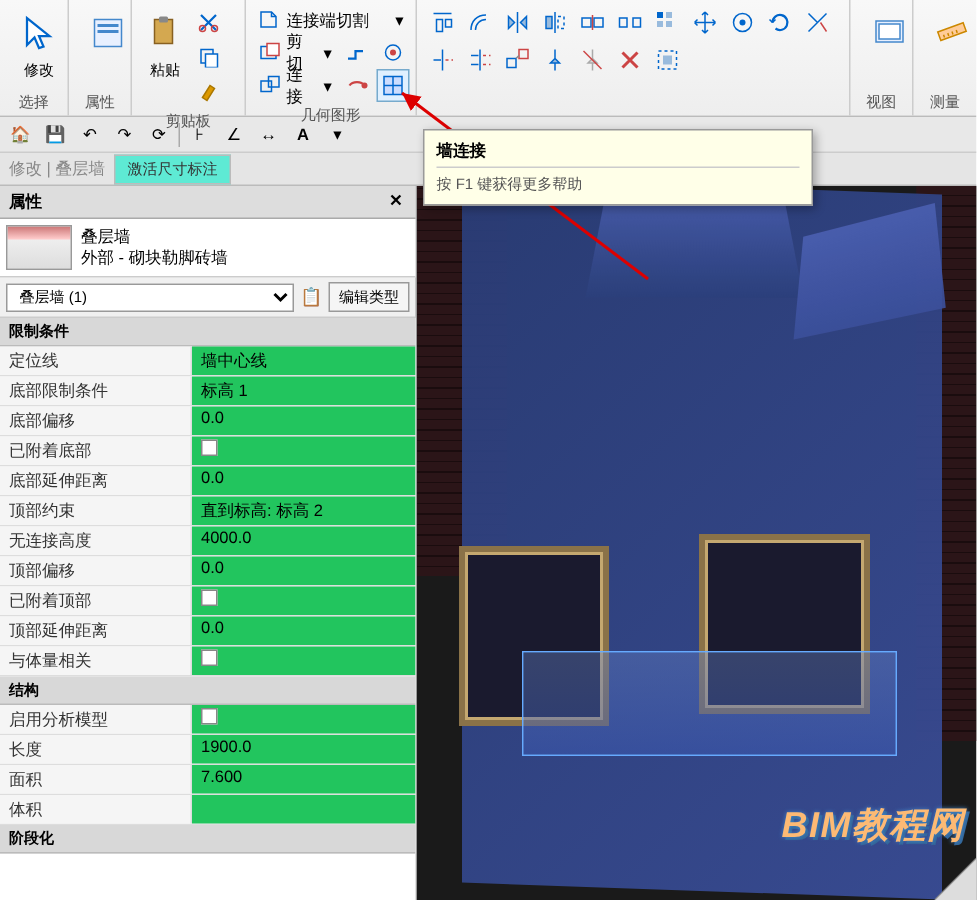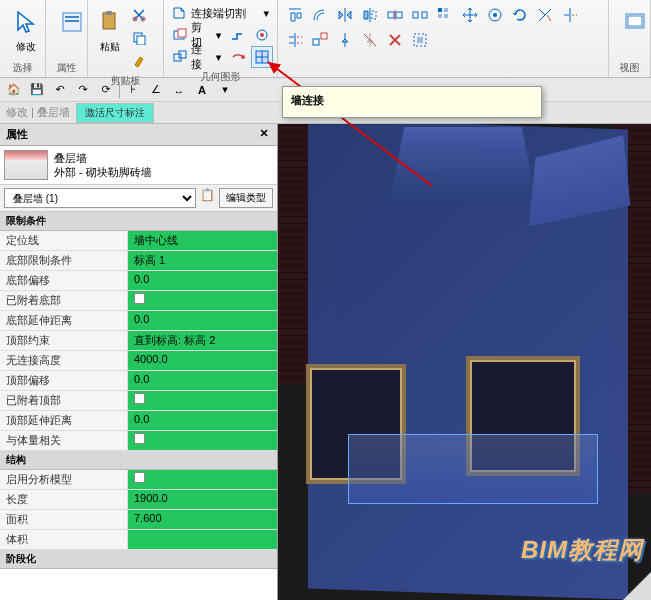--- a/index.html
+++ b/index.html
@@ -17,21 +17,21 @@
 .qat-btn{width:20px;height:20px;display:flex;align-items:center;justify-content:center;cursor:pointer}
 .opts{height:22px;background:#e5e5e5;border-bottom:1px solid #bbb;display:flex;align-items:center;padding:0 6px;gap:6px;font-size:10px;color:#888}
 .opts-btn{padding:2px 8px;background:#5eead4;border:1px solid #bbb;font-size:10px;color:#333;cursor:pointer}
 .main{display:flex;height:476px}
 .props{width:278px;background:#f0f0f0;border-right:1px solid #999;display:flex;flex-direction:column}
 .props-title{background:#ddd;padding:3px 6px;display:flex;justify-content:space-between;border-bottom:1px solid #aaa;font-weight:bold}
 .close-x{cursor:pointer;width:14px;text-align:center}
 .type-sel{display:flex;align-items:center;padding:4px;gap:6px;background:#fff;border-bottom:1px solid #ccc}
 .type-thumb{width:44px;height:30px;background:linear-gradient(#c77,#fcc 30%,#eee 32%,#ddd);border:1px solid #999}
 .type-text{flex:1;font-size:10px;line-height:14px}
-.filter-row{display:flex;padding:3px 4px;gap:4px;border-bottom:1px solid #ccc}
+.filter-row{display:flex;align-items:center;padding:3px 4px;gap:4px;border-bottom:1px solid #ccc}
 .filter-sel{flex:1;border:1px solid #999;padding:2px 4px;background:#fff;font-size:10px}
 .edit-type{padding:2px 6px;border:1px solid #999;background:#f5f5f5;font-size:10px;cursor:pointer}
 .grid{flex:1;overflow:auto;background:#fff}
 .grid-section{background:#d8d8d8;padding:2px 6px;font-size:10px;border-bottom:1px solid #bbb;font-weight:bold}
 .grid-row{display:flex;border-bottom:1px solid #ddd;font-size:10px}
 .grid-k{width:128px;padding:2px 6px;background:#f5f5f5;border-right:1px solid #ddd;color:#333}
 .grid-v{flex:1;padding:2px 6px;background:#22c55e}
 .chk{width:11px;height:11px;border:1px solid #888;display:inline-block;background:#fff}
 .viewport{flex:1;background:#1a1a1a;position:relative;overflow:hidden}
 .brick{position:absolute;background:repeating-linear-gradient(0deg,#2b1518,#2b1518 6px,#1a0c0e 6px,#1a0c0e 7px),repeating-linear-gradient(90deg,#2b1518,#2b1518 14px,#1a0c0e 14px,#1a0c0e 15px)}
@@ -278,20 +278,31 @@
     <div class="ribbon-big">
         <div class="ribbon-icon">
           <svg width="24" height="24">
             <rect x="3" y="4" width="18" height="14" fill="#e8f0ff" stroke="#48c"></rect>
             <rect x="5" y="6" width="14" height="10" fill="#fff" stroke="#48c"></rect>
           </svg>
         </div>
       </div>
     <div class="group-label">视图</div>
   </div>
+  <div class="ribbon-group" style="width:42px;border-right:none">
+    <div class="ribbon-big">
+        <div class="ribbon-icon">
+          <svg width="24" height="24">
+            <rect x="3" y="8" width="18" height="6" fill="#fc9" stroke="#c80" transform="rotate(-20 12 12)"></rect>
+            <path d="M6 11v2M9 11v2M12 11v2M15 11v2" stroke="#c80" transform="rotate(-20 12 12)"></path>
+          </svg>
+        </div>
+      </div>
+    <div class="group-label">测量</div>
+  </div>
 </div>
 
 <div class="qat">
   <div class="qat-btn">🏠</div>
   <div class="qat-btn">💾</div>
   <div class="qat-btn">↶</div>
   <div class="qat-btn">↷</div>
   <div class="qat-btn">⟳</div>
   <div style="width:1px;height:16px;background:#aaa"></div>
   <div class="qat-btn">⊦</div>
@@ -403,20 +414,21 @@
     <div class="win" style="left:28px;top:240px;width:100px;height:120px"></div>
     <div class="win" style="left:188px;top:232px;width:114px;height:120px"></div>
     <div style="position:absolute;left:70px;top:310px;width:250px;height:70px;background:linear-gradient(rgba(100,130,200,.4),rgba(60,90,180,.5));border:1px solid #6af"></div>
     <div class="wm">BIM教程网</div>
     <div class="corner"></div>
   </div>
 </div>
 
 <div class="tooltip">
   <div class="tooltip-title">墙连接</div>
+  <div class="tooltip-hint">按 F1 键获得更多帮助</div>
 </div>
 
 <svg class="arrow" style="left:262px;top:56px" width="180" height="140">
   <defs>
       <marker id="ah" markerWidth="8" markerHeight="8" refX="6" refY="3" orient="auto">
         <path d="M0 0l6 3-6 3z" fill="#d00"></path>
       </marker>
     </defs>
   <line x1="170" y1="130" x2="6" y2="6" stroke="#d00" stroke-width="2" marker-end="url(#ah)"></line>
 </svg>

